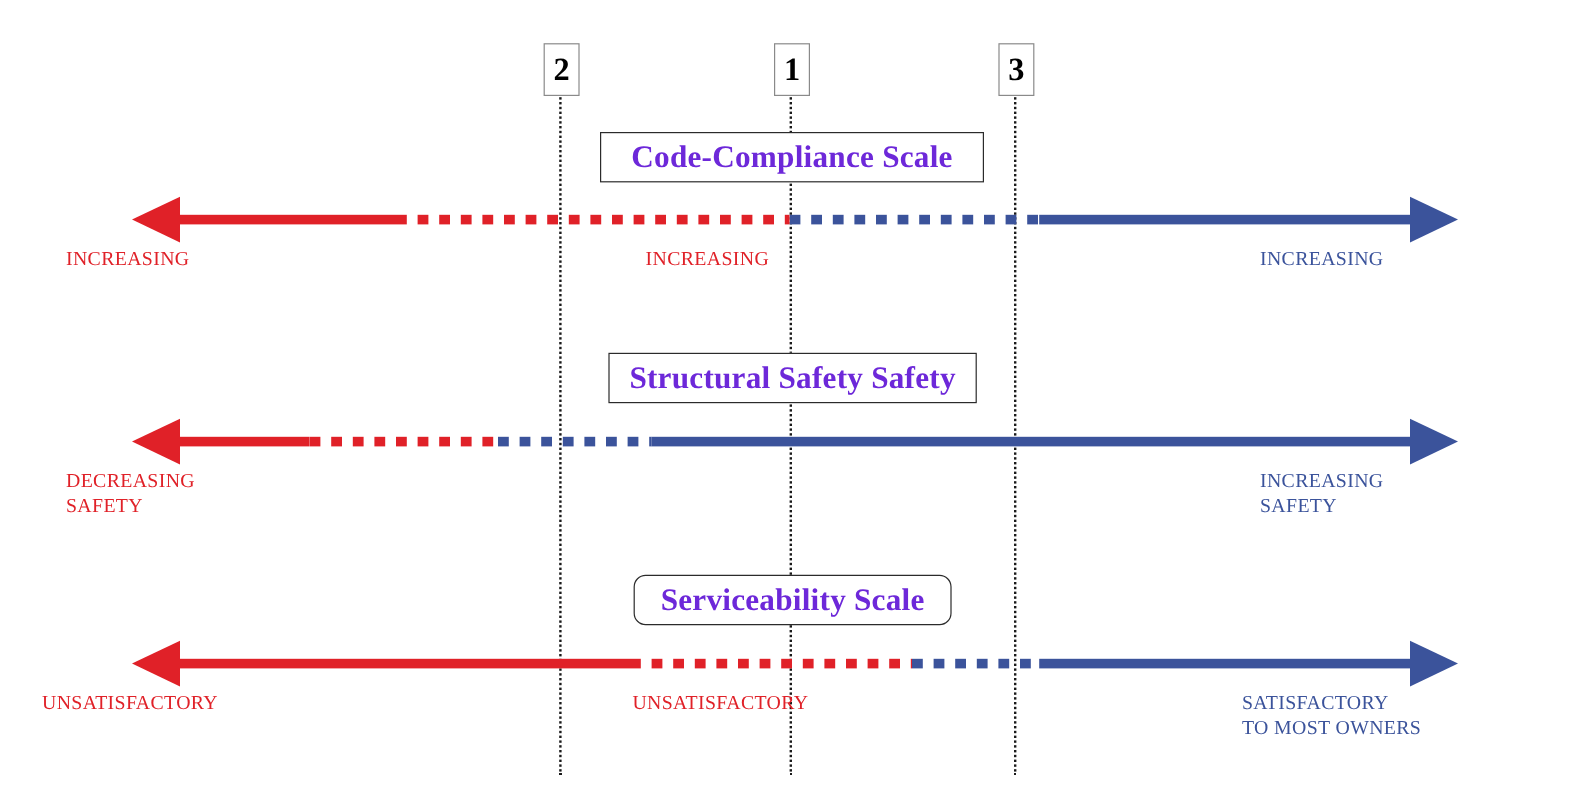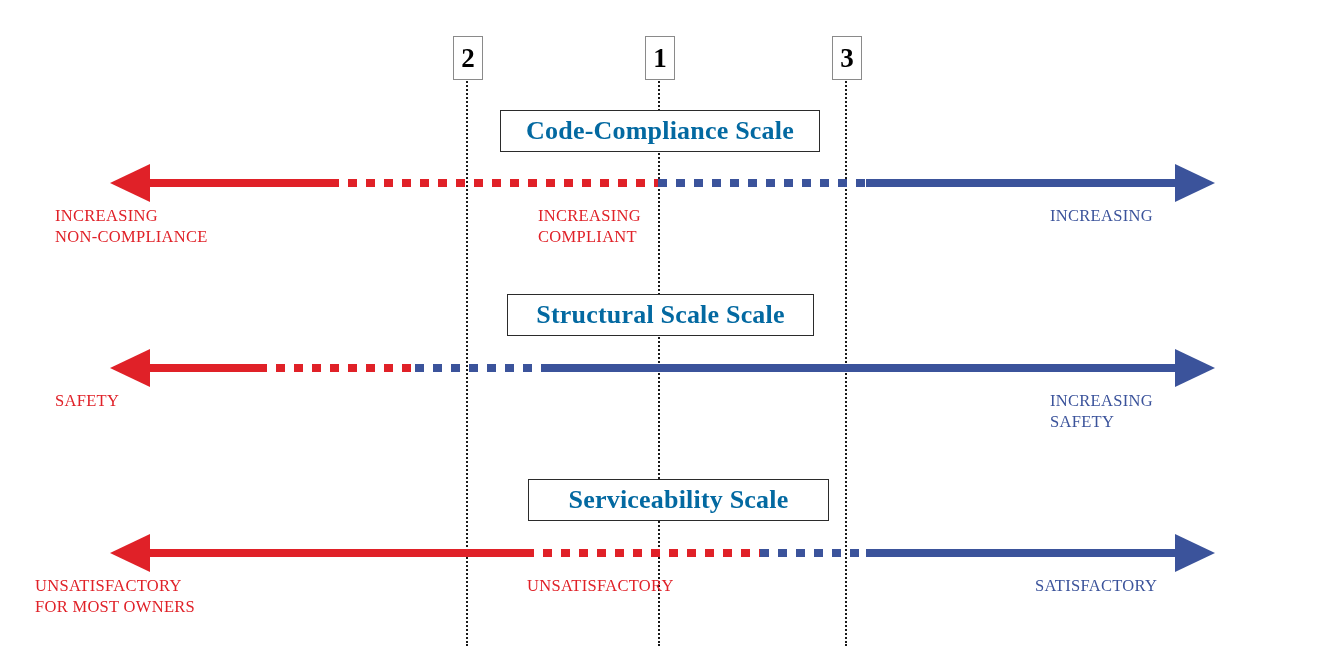--- a/index.html
+++ b/index.html
@@ -26,21 +26,21 @@
     line-height:1;
     font-family:"Liberation Serif","DejaVu Serif",serif;
   }
 
   
   .title-box{
     position:absolute;
     border:1px solid #2b2b2b;
     background:#fff;
     display:flex;align-items:center;justify-content:center;
-    font-size:26px;font-weight:bold;color:#0369a1;
+    font-size:26px;font-weight:bold;color:#6d28d9;
     letter-spacing:.2px;
     white-space:nowrap;
     padding:0 14px;
     box-sizing:border-box;
   }
 
   
   .seg{position:absolute;height:8px;}
   .seg.solid{border-radius:0;}
   .seg.dotted{
@@ -105,64 +105,63 @@
 
   <div class="arrow left" style="left:110px;top:164px;"></div>
   <div class="seg solid red" style="left:150px;top:179px;width:180px;"></div>
   <div class="seg dotted red" style="left:330px;top:179px;width:328px;"></div>
   <div class="seg dotted blue" style="left:658px;top:179px;width:208px;"></div>
   <div class="seg solid blue" style="left:866px;top:179px;width:309px;"></div>
   <div class="arrow right" style="left:1175px;top:164px;"></div>
 
   <div class="lbl red" style="left:55px;top:205px;width:240px;">
     <div>INCREASING</div>
-    <div>NON-COMPLIANCE</div>
   </div>
   <div class="lbl red" style="left:538px;top:205px;width:240px;">
     <div>INCREASING</div>
-    <div>COMPLIANT</div>
   </div>
   <div class="lbl blue" style="left:1050px;top:205px;width:240px;">
     <div>INCREASING</div>
   </div>
 
   <div class="title-box" style="left:507px;top:294px;width:307px;height:42px;">
-    <span>Structural Scale Scale</span>
+    <span>Structural Safety Safety</span>
   </div>
 
   <div class="arrow left" style="left:110px;top:349px;"></div>
   <div class="seg solid red" style="left:150px;top:364px;width:108px;"></div>
   <div class="seg dotted red" style="left:258px;top:364px;width:157px;"></div>
   <div class="seg dotted blue" style="left:415px;top:364px;width:128px;"></div>
   <div class="seg solid blue" style="left:543px;top:364px;width:632px;"></div>
   <div class="arrow right" style="left:1175px;top:349px;"></div>
 
   <div class="lbl red" style="left:55px;top:390px;width:240px;">
+    <div>DECREASING</div>
     <div>SAFETY</div>
   </div>
   <div class="lbl blue" style="left:1050px;top:390px;width:240px;">
     <div>INCREASING</div>
     <div>SAFETY</div>
   </div>
 
-  <div class="title-box" style="left:528px;top:479px;width:301px;height:42px;">
+  <div class="title-box" style="left:528px;top:479px;width:265px;height:42px;border-radius:10px;">
     <span>Serviceability Scale</span>
   </div>
 
   <div class="arrow left" style="left:110px;top:534px;"></div>
   <div class="seg solid red" style="left:150px;top:549px;width:375px;"></div>
   <div class="seg dotted red" style="left:525px;top:549px;width:235px;"></div>
   <div class="seg dotted blue" style="left:760px;top:549px;width:106px;"></div>
   <div class="seg solid blue" style="left:866px;top:549px;width:309px;"></div>
   <div class="arrow right" style="left:1175px;top:534px;"></div>
 
   <div class="lbl red" style="left:35px;top:575px;width:270px;">
     <div>UNSATISFACTORY</div>
-    <div>FOR MOST OWNERS</div>
   </div>
   <div class="lbl red" style="left:527px;top:575px;width:262px;">
     <div>UNSATISFACTORY</div>
   </div>
   <div class="lbl blue" style="left:1035px;top:575px;width:262px;">
     <div>SATISFACTORY</div>
+    <div>TO MOST OWNERS</div>
   </div>
 
 </div>
 
 </body></html>

